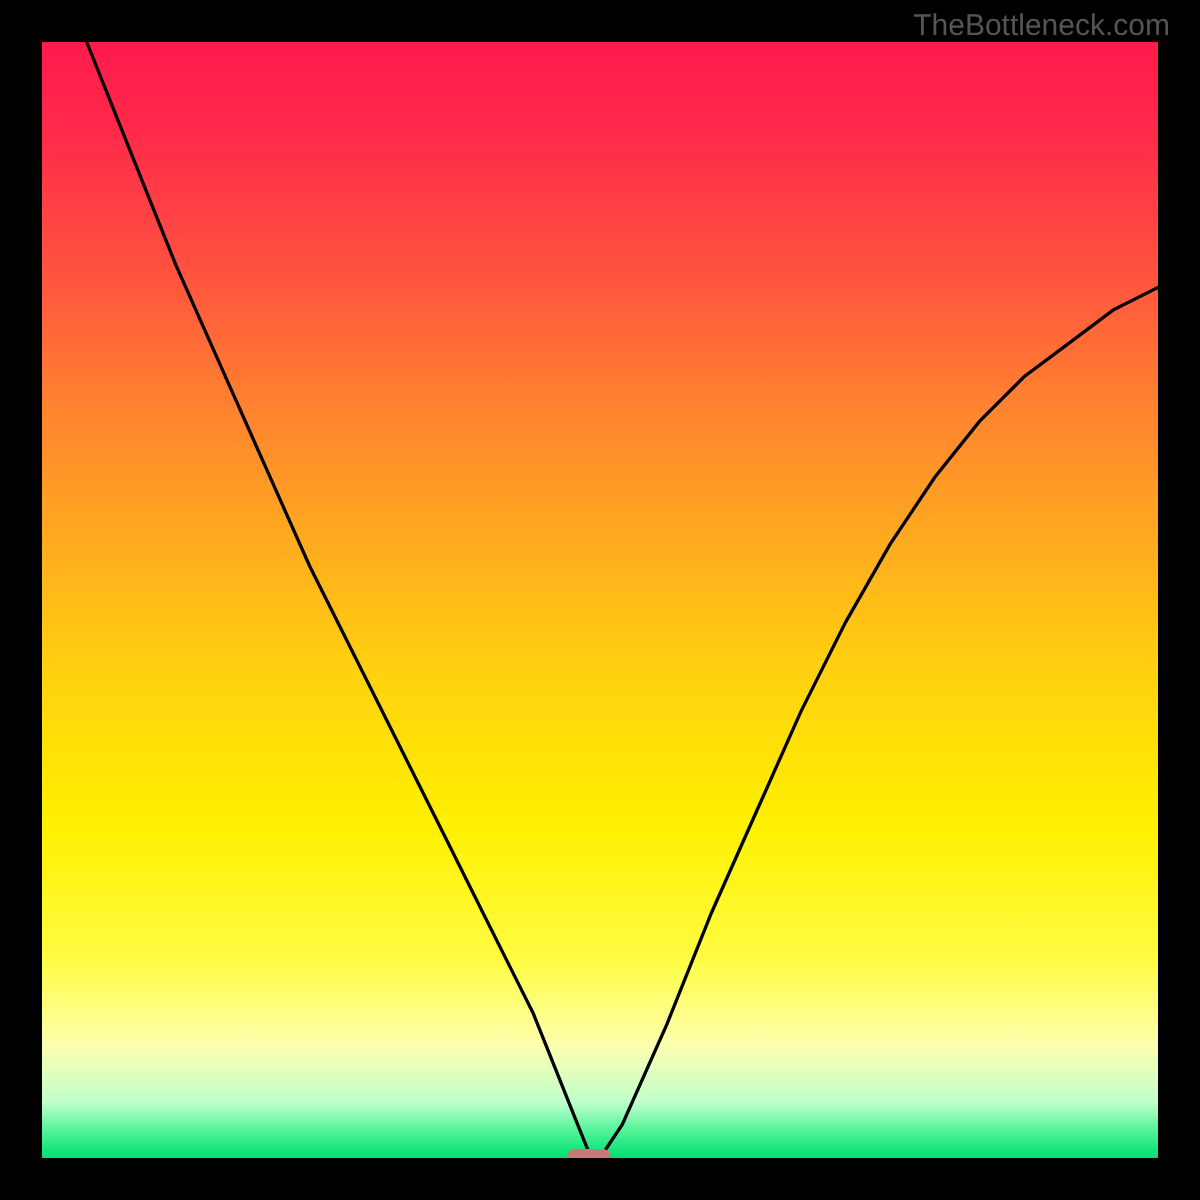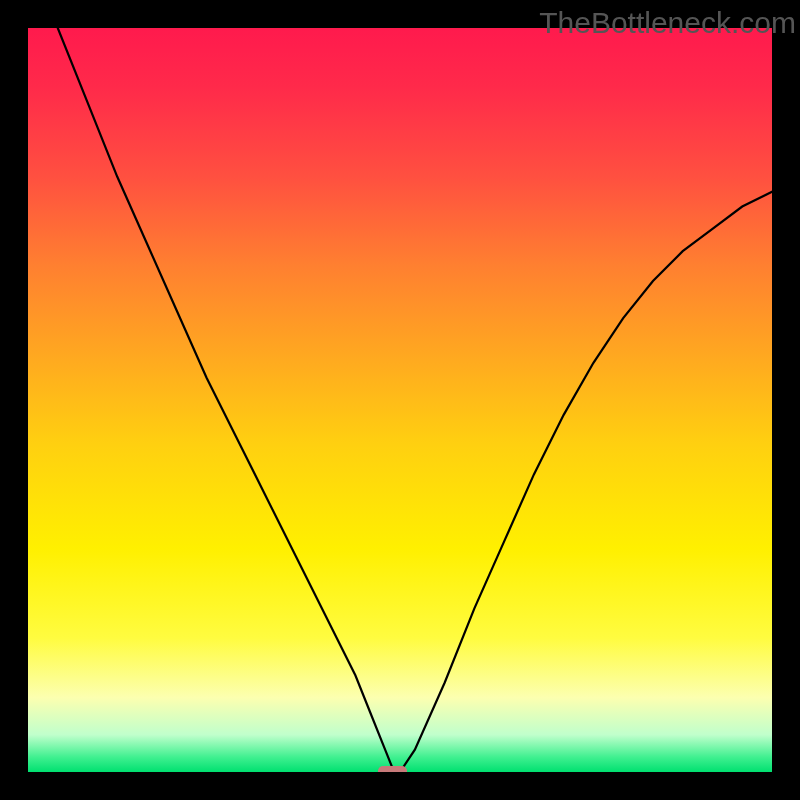--- a/index.html
+++ b/index.html
@@ -7,23 +7,23 @@
     padding: 0;
     width: 800px;
     height: 800px;
     background: #000;
     font-family: Arial, sans-serif;
     position: relative;
   }
   .watermark {
     position: absolute;
     top: 6px;
-    right: 4px;
+    right: 20px;
     color: #555;
-    font-size: 30px;
+    font-size: 20px;
     font-weight: 500;
     z-index: 10;
   }
   .plot-area {
     position: absolute;
     left: 28px;
     top: 28px;
     width: 744px;
     height: 744px;
     overflow: hidden;

